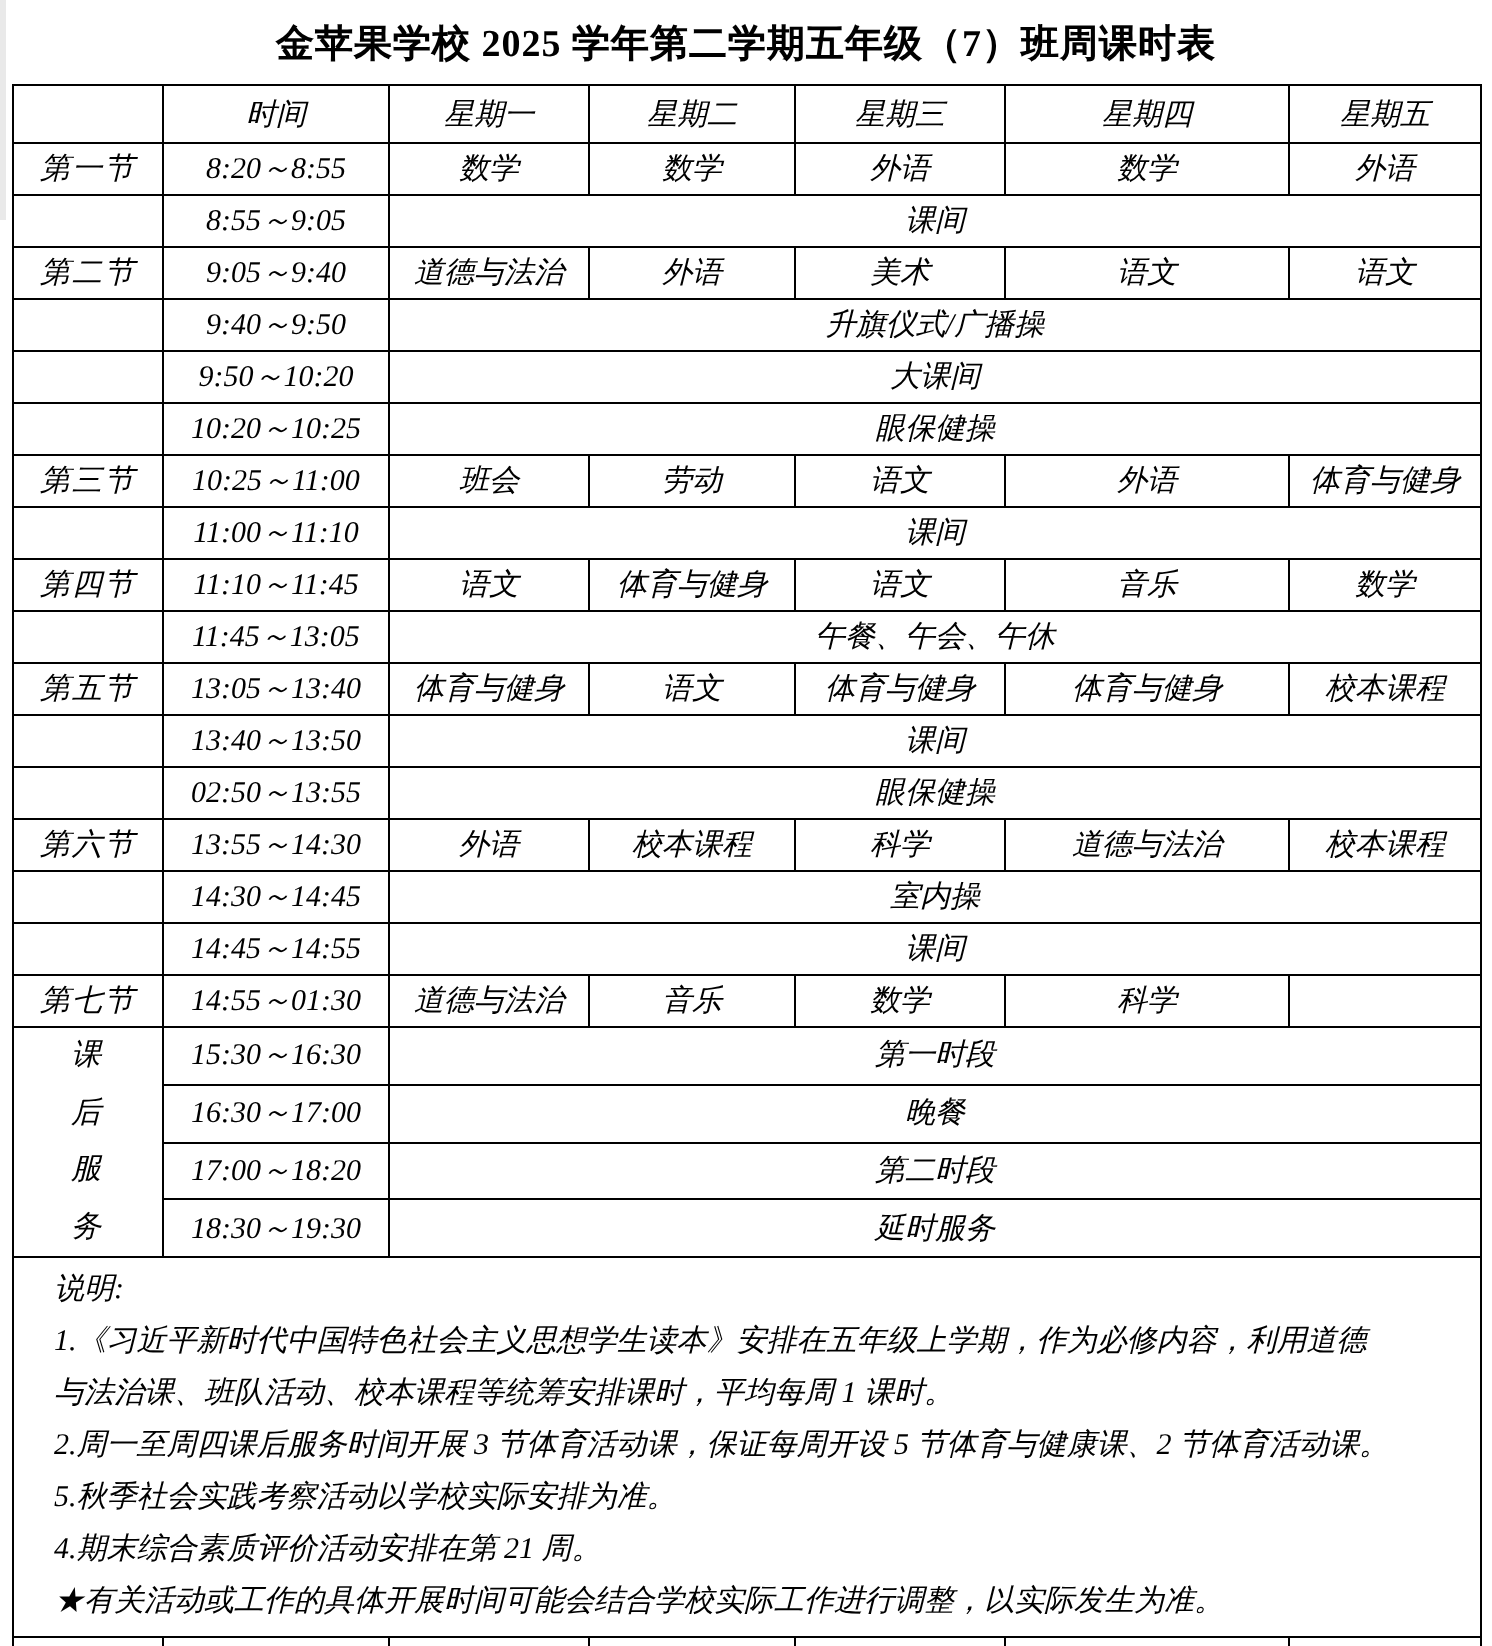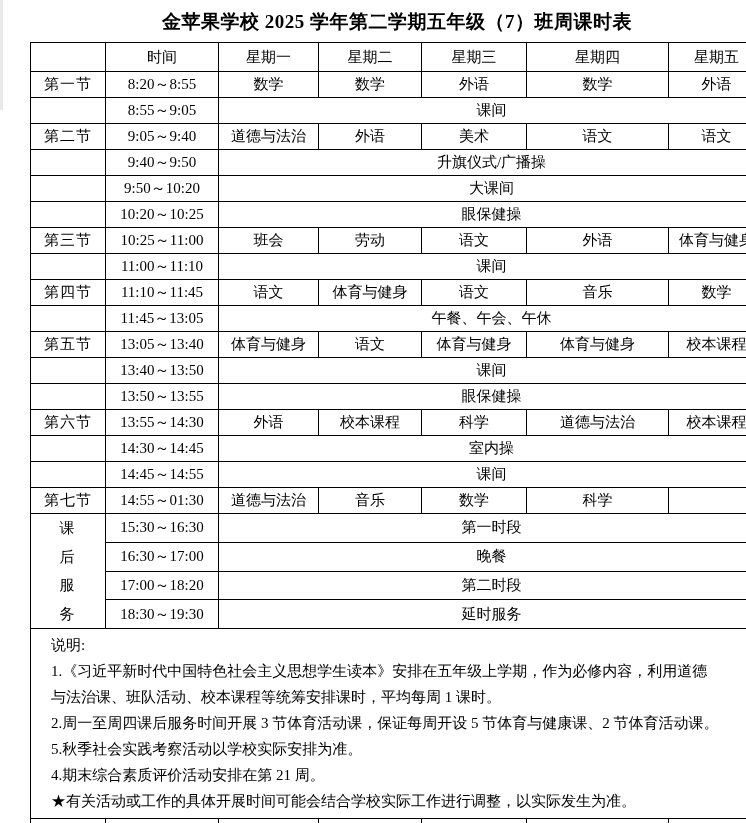--- a/index.html
+++ b/index.html
@@ -1,27 +1,27 @@
 <!DOCTYPE html>
 <html><head>
 <meta charset="utf-8">
 <style>
   html,body{margin:0;padding:0;}
   body{
     width:746px;height:823px;background:#ffffff;color:#000;
     font-family:"Liberation Serif","DejaVu Serif",serif;
     overflow:hidden;position:relative;
   }
-  .page{padding-left:6px;margin-left:24px;}
+  .page{padding-left:6px;}
   .edge{position:absolute;left:0;top:0;width:3px;height:110px;background:#e9e9e9;}
   .title{
     width:734px;text-align:center;font-weight:bold;font-size:19px;
     padding:9px 0 7px 0;letter-spacing:0.5px;
   }
-  table.tt{border-collapse:collapse;table-layout:fixed;width:734px;}
+  table.tt{border-collapse:collapse;table-layout:fixed;width:734px;font-style:italic;}
   .tt th,.tt td{
     border:1px solid #000;text-align:center;vertical-align:middle;
     font-size:15px;font-weight:normal;padding:0;overflow:hidden;
     white-space:nowrap;
   }
   .tt th{height:28px;}
   .tt td{height:25px;}
   .tt td.period{letter-spacing:1px;}
   .vlabel{display:inline-block;width:2.2em;white-space:normal;line-height:1.9;letter-spacing:2px;}
   .tt td.notes{
@@ -134,21 +134,21 @@
           <td>体育与健身</td>
           <td>校本课程</td>
         </tr>
         <tr>
           <td class="period"></td>
           <td class="time">13:40～13:50</td>
           <td colspan="5">课间</td>
         </tr>
         <tr>
           <td class="period"></td>
-          <td class="time">13:50～13:55</td>
+          <td class="time">02:50～13:55</td>
           <td colspan="5">眼保健操</td>
         </tr>
         <tr>
           <td class="period">第六节</td>
           <td class="time">13:55～14:30</td>
           <td>外语</td>
           <td>校本课程</td>
           <td>科学</td>
           <td>道德与法治</td>
           <td>校本课程</td>

